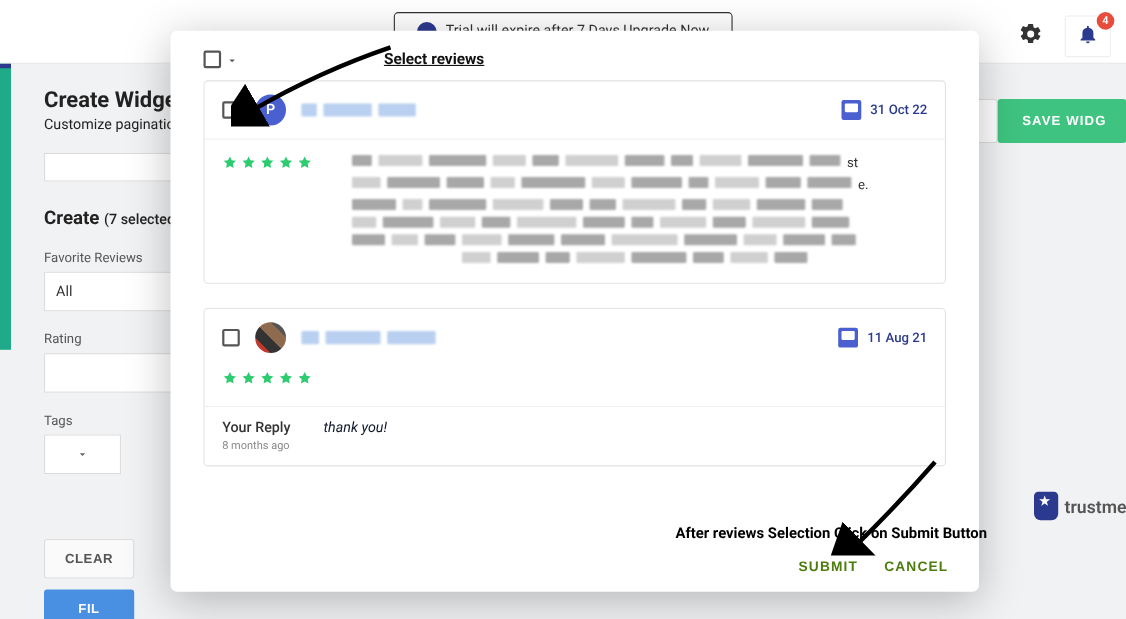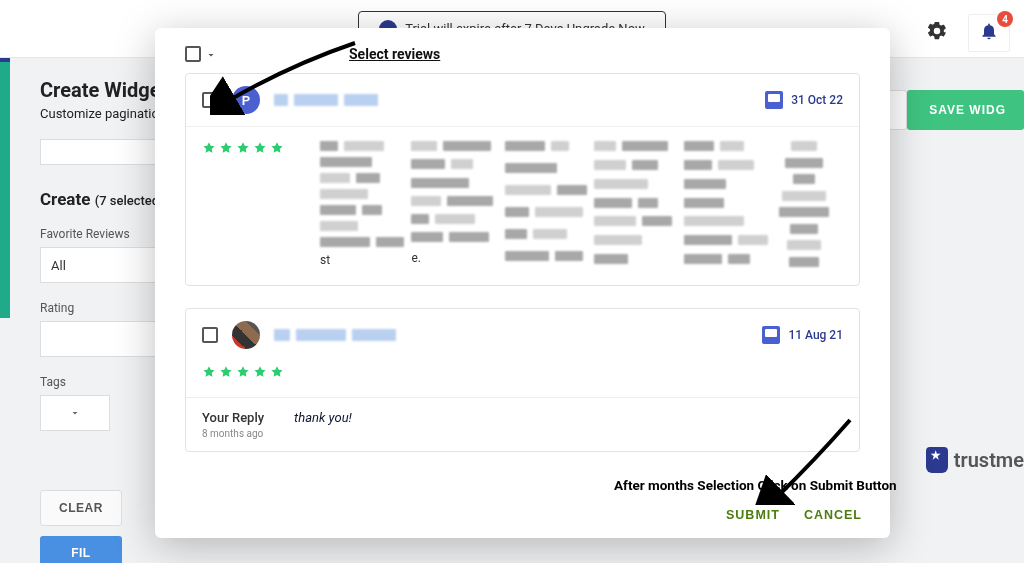--- a/index.html
+++ b/index.html
@@ -23,21 +23,21 @@
   .section-label small { font-weight:500; font-size:13px; }
   .field-label { font-size:12px; color:#555; margin-top:18px; margin-bottom:6px; }
   .field-box { width:150px; height:36px; border:1px solid #ddd; background:#fff; display:flex; align-items:center; padding:0 10px; font-size:13px; color:#333; }
   .field-box.tags { width:70px; justify-content:center; }
   .bottom-btns { position:absolute; left:40px; top:490px; display:flex; gap:10px;flex-direction:column; }
   .btn-clear { background:#fafafa; border:1px solid #ddd; color:#555; font-size:12px; font-weight:600; padding:10px 18px; border-radius:3px; letter-spacing:0.5px; }
   .btn-fil { background:#4a90e2; color:#fff; font-size:12px; font-weight:600; padding:10px 14px; border-radius:3px; letter-spacing:0.5px; border:none; }
   .right-btns { position:absolute; right:0; top:90px; display:flex; gap:0; }
   .btn-back { background:#fff; border:1px solid #ddd; color:#333; font-size:12px; font-weight:700; padding:12px 22px; border-radius:3px; letter-spacing:1px; }
   .btn-save { background:#3fc380; border:none; color:#fff; font-size:12px; font-weight:700; padding:12px 18px 12px 22px; border-radius:3px; letter-spacing:1px; }
-  .trust-badge { position:absolute; right:0; bottom:90px; display:flex; align-items:center; gap:6px; font-size:20px; color:#555; font-weight:600; }
+  .trust-badge { position:absolute; right:0; bottom:90px; display:flex; align-items:center; gap:6px; font-size:16px; color:#555; font-weight:600; }
   .trust-badge .shield{width:22px;height:26px;background:#2b3a8f;border-radius:4px 4px 6px 6px;position:relative;}
   .trust-badge .shield::after{content:'★';color:#fff;position:absolute;left:5px;top:2px;font-size:11px;}
   
   .overlay { position:absolute; inset:0; background:rgba(255,255,255,0.0); }
   .modal { position:absolute; left:155px; top:28px; width:735px; height:510px; background:#fff; border-radius:6px; box-shadow:0 8px 40px rgba(0,0,0,0.25); padding:18px 30px 16px 30px; overflow:hidden; }
   .modal-header { display:flex; align-items:flex-start; margin-bottom:8px; }
   .chk { width:16px; height:16px; border:2px solid #555; border-radius:2px; display:inline-block; flex-shrink:0; }
   .chev-down { margin-left:4px; }
   .chev-down svg{width:12px;height:12px;fill:#555;}
   .modal-title { font-size:14px; font-weight:700; color:#111; margin-left:132px; text-decoration:underline; }
@@ -46,21 +46,21 @@
   .avatar { width:28px; height:28px; border-radius:50%; background:#4a5fd0; color:#fff; font-size:13px; font-weight:600; display:flex; align-items:center; justify-content:center; }
   .avatar.img { background:linear-gradient(45deg,#c0392b 25%,#333 25% 50%,#8e6b4f 50% 75%,#555 75%); }
   .blur-name { display:flex; gap:6px; }
   .blur-name span{height:12px;background:#b9d0f0;border-radius:1px;filter:blur(1px);}
   .review-date { margin-left:auto; font-size:12px; color:#2b3a8f; font-weight:500; display:flex; align-items:center; gap:8px; }
   .src-icon{width:18px;height:18px;background:#4a5fd0;border-radius:2px;position:relative;}
   .src-icon::after{content:'';position:absolute;left:3px;top:3px;width:12px;height:8px;background:#fff;border-radius:1px;}
   .review-body { display:flex; padding:4px 16px 18px 16px; gap:36px; border-top:1px solid #f0f0f0; padding-top:14px; }
   .stars { display:flex; gap:3px; }
   .stars svg{width:14px;height:14px;fill:#2ecc71;}
-  .blur-text { flex:1; display:flex; flex-direction:row; gap:6px; min-width:0; margin-right:10px; }
+  .blur-text { flex:1; display:flex; flex-direction:column; gap:6px; min-width:0; margin-right:10px; }
   .blur-line { display:flex; gap:6px; flex-wrap:wrap; }
   .blur-line i{height:10px;background:#a8a8a8;display:inline-block;border-radius:1px;filter:blur(1px);}
   .blur-line i.lt{background:#d0d0d0;}
   .vis-frag{font-size:12px;color:#333;}
   .reply-block { border-top:1px solid #eee; padding:12px 16px; display:flex; gap:30px; align-items:flex-start; }
   .reply-label { font-size:13px; color:#333; font-weight:500; }
   .reply-ago { font-size:10px; color:#888; margin-top:3px; }
   .reply-text { font-size:13px; color:#0f172a; font-style:italic; }
   .modal-footer { position:absolute; right:28px; bottom:16px; display:flex; gap:24px; }
   .modal-footer button { background:none; border:none; font-size:12.5px; font-weight:700; letter-spacing:1px; color:#4d7c0f; cursor:pointer; }
@@ -314,13 +314,13 @@
   <path d="M145 8 Q80 30 18 66" stroke="#000" stroke-width="4" fill="none" marker-end="url(#ah1)"></path>
 </svg>
 <svg class="arrow" style="left:755px;top:415px;width:210px;height:90px" viewBox="0 0 210 90">
   <defs>
       <marker id="ah2" markerWidth="12" markerHeight="12" refX="2" refY="6" orient="auto">
         <path d="M0 0 L12 6 L0 12 Z" fill="#000"></path>
       </marker>
     </defs>
   <path d="M95 5 Q60 45 22 82" stroke="#000" stroke-width="4" fill="none" marker-end="url(#ah2)"></path>
 </svg>
-<div class="ann-text" style="left:614px;top:477px">After months Selection Click on Submit Button</div>
+<div class="ann-text" style="left:614px;top:477px">After reviews Selection Click on Submit Button</div>
 
 </body></html>

